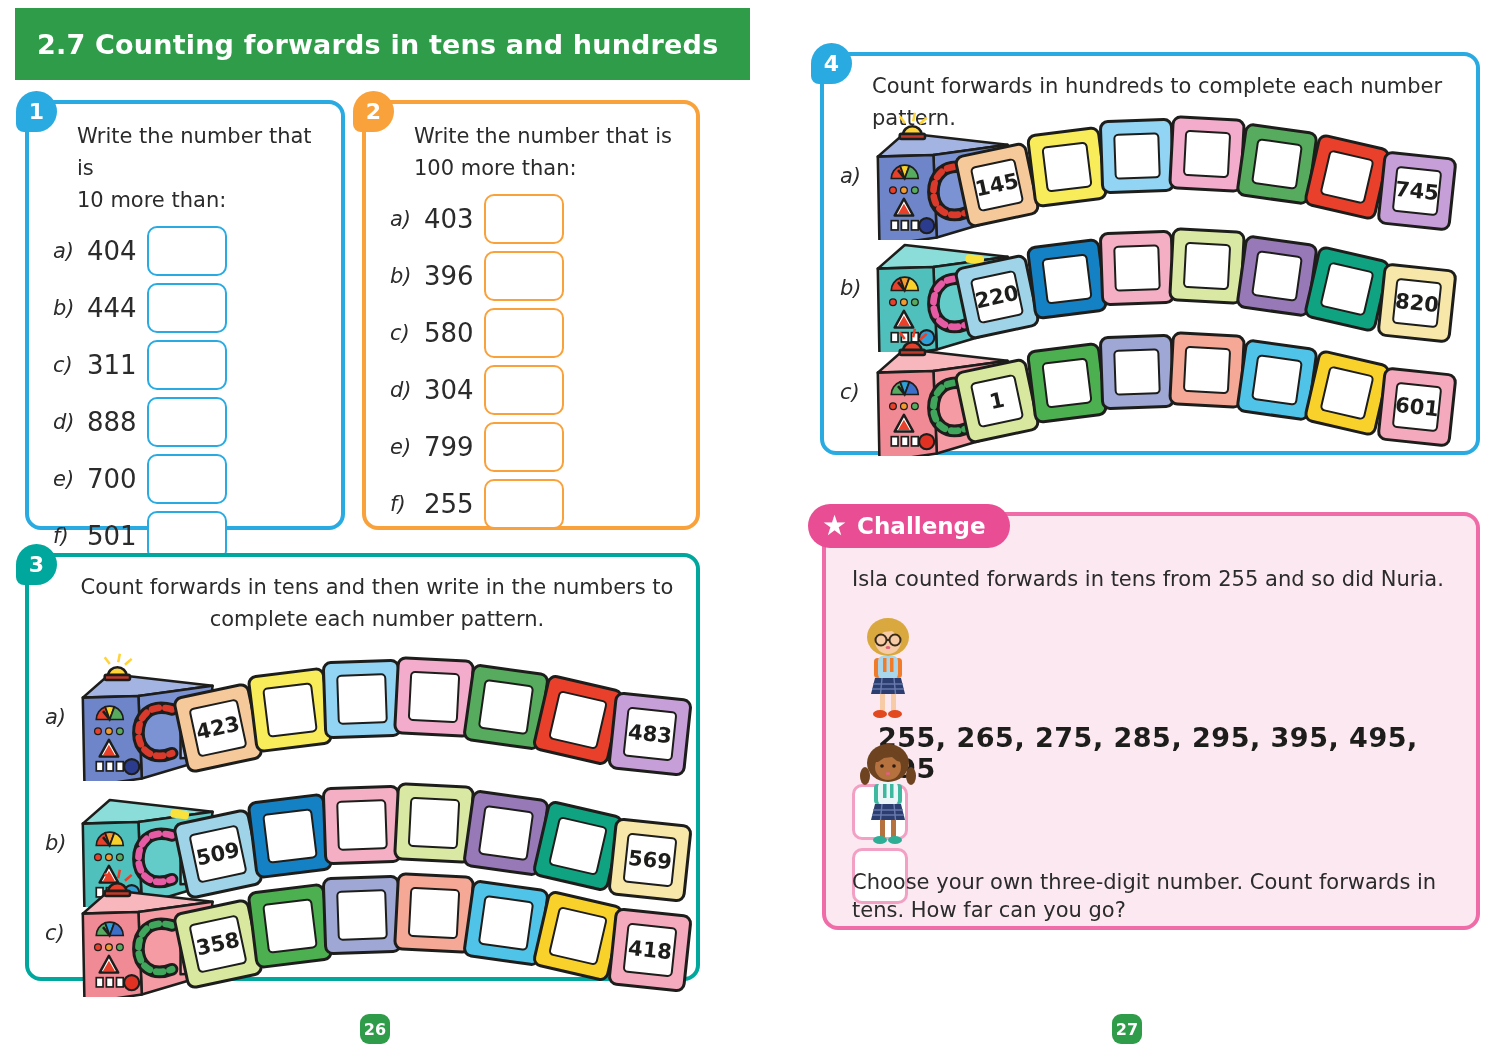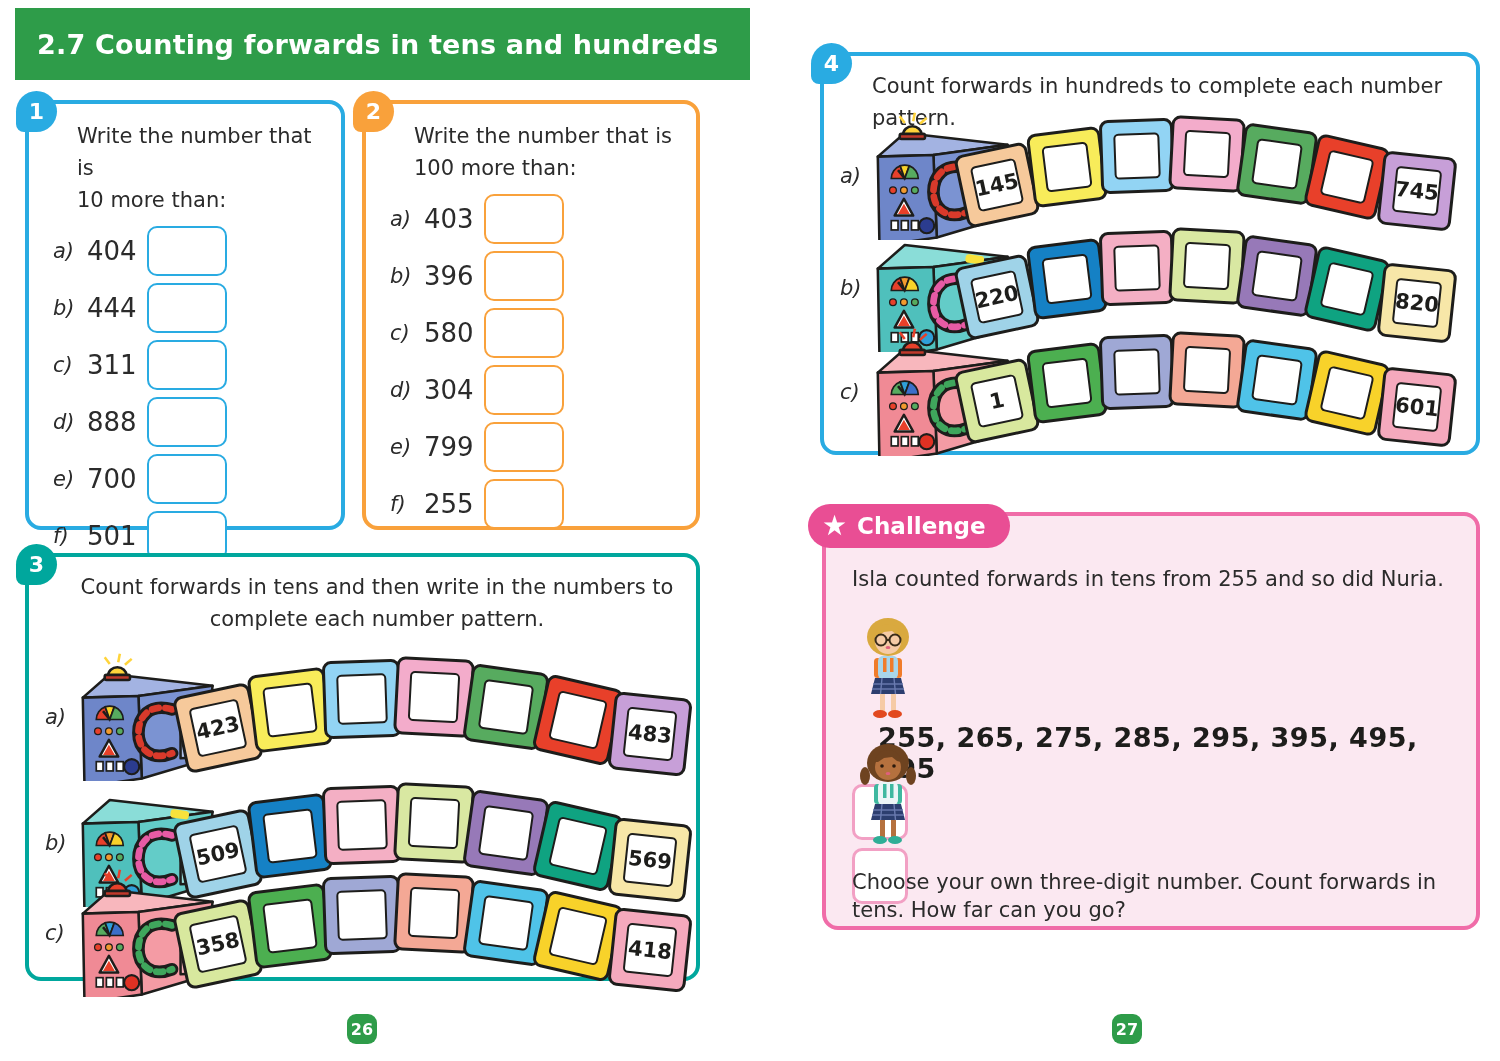--- a/index.html
+++ b/index.html
@@ -67,21 +67,21 @@
   .sequence { flex:1; font-size:27px; font-weight:bold; color:#1d1d1b;
     margin-left:26px; letter-spacing:.5px; }
   .tick-box { width:56px; height:62px; background:#fff; border:3px solid #F2A0C4;
     border-radius:10px; flex:0 0 56px; margin-right:2px; }
   .challenge-close { font-size:21px; line-height:28px; margin-top:16px; width:620px; }
 
   
   .page-badge { position:absolute; width:30px; height:30px; background:#2E9C49;
     border-radius:9px; color:#fff; font-weight:bold; font-size:16px;
     display:flex; align-items:center; justify-content:center; }
-  #page-badge-left  { left:347px;  top:1014px; }
+  #page-badge-left  { left:360px;  top:1014px; }
   #page-badge-right { left:1112px; top:1014px; }
 </style>
 </head>
 <body>
 
 <div id="page">
 
   <div class="header-bar">
     <h1>2.7 Counting forwards in tens and hundreds</h1>
   </div>

